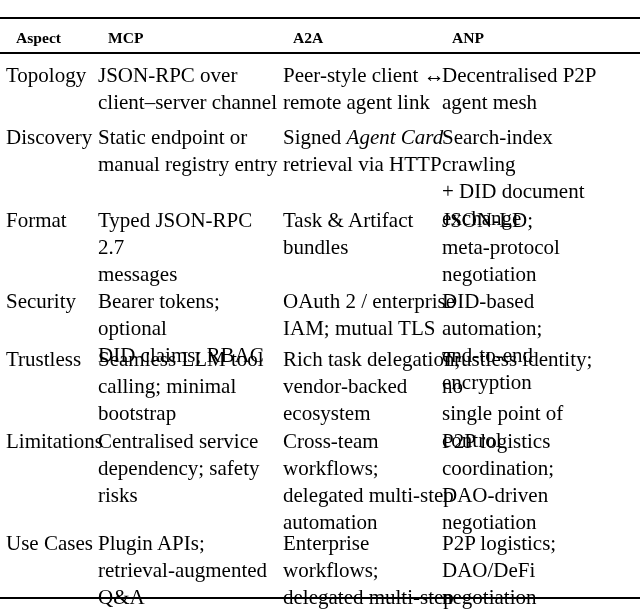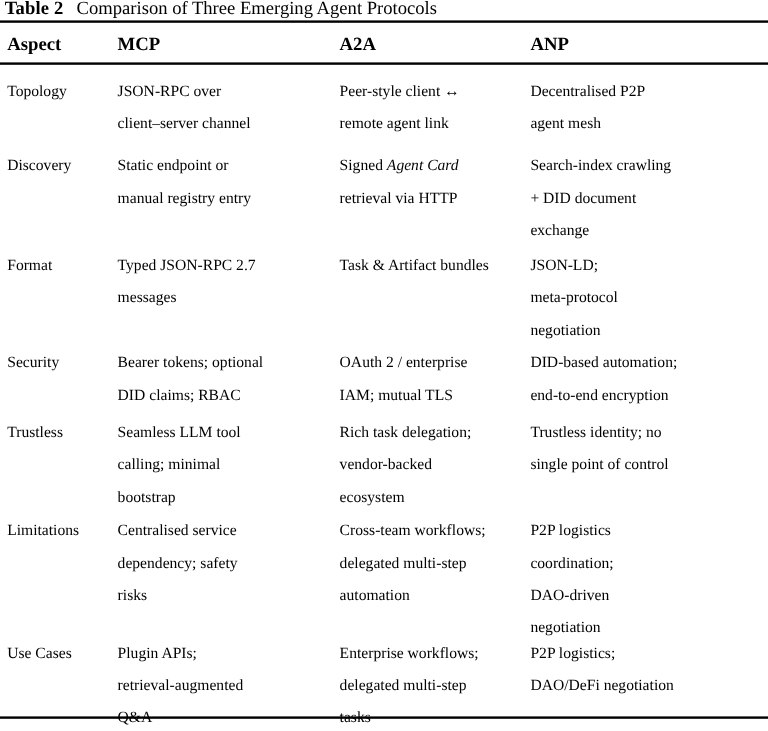--- a/index.html
+++ b/index.html
@@ -62,47 +62,45 @@
   }
   .row {
     position: absolute;
     left: 0;
     width: 640px;
     display: block;
   }
   .cell {
     position: absolute;
     top: 0;
-    font-size: 13px;
+    font-size: 21px;
     line-height: 27px;
     white-space: pre-line;
   }
   
   .col-0 { left: 6px;   width: 92px;  }
   .col-1 { left: 98px;  width: 182px; }
   .col-2 { left: 283px; width: 178px; }
   .col-3 { left: 442px; width: 176px; }
 
   
   .header-row .cell {
     font-weight: bold;
     font-size: 15.6px;
     line-height: 20px;
+    margin-left: 10px;
   }
 
   .ital { font-style: italic; }
 </style>
 </head>
 <body>
 
 <div class="page">
 
-  <div class="caption">
-    <span class="cap-label">Table 2</span><span class="cap-text">Comparison of Three Emerging Agent Protocols</span>
-  </div>
 
   <div class="rule rule-top"></div>
   <div class="rule rule-header"></div>
   <div class="rule rule-bottom"></div>
 
   <div class="table">
 
     <div class="row header-row" id="header-row" style="top: 28px;">
       <div class="cell col-0">Aspect</div>
       <div class="cell col-1">MCP</div>

